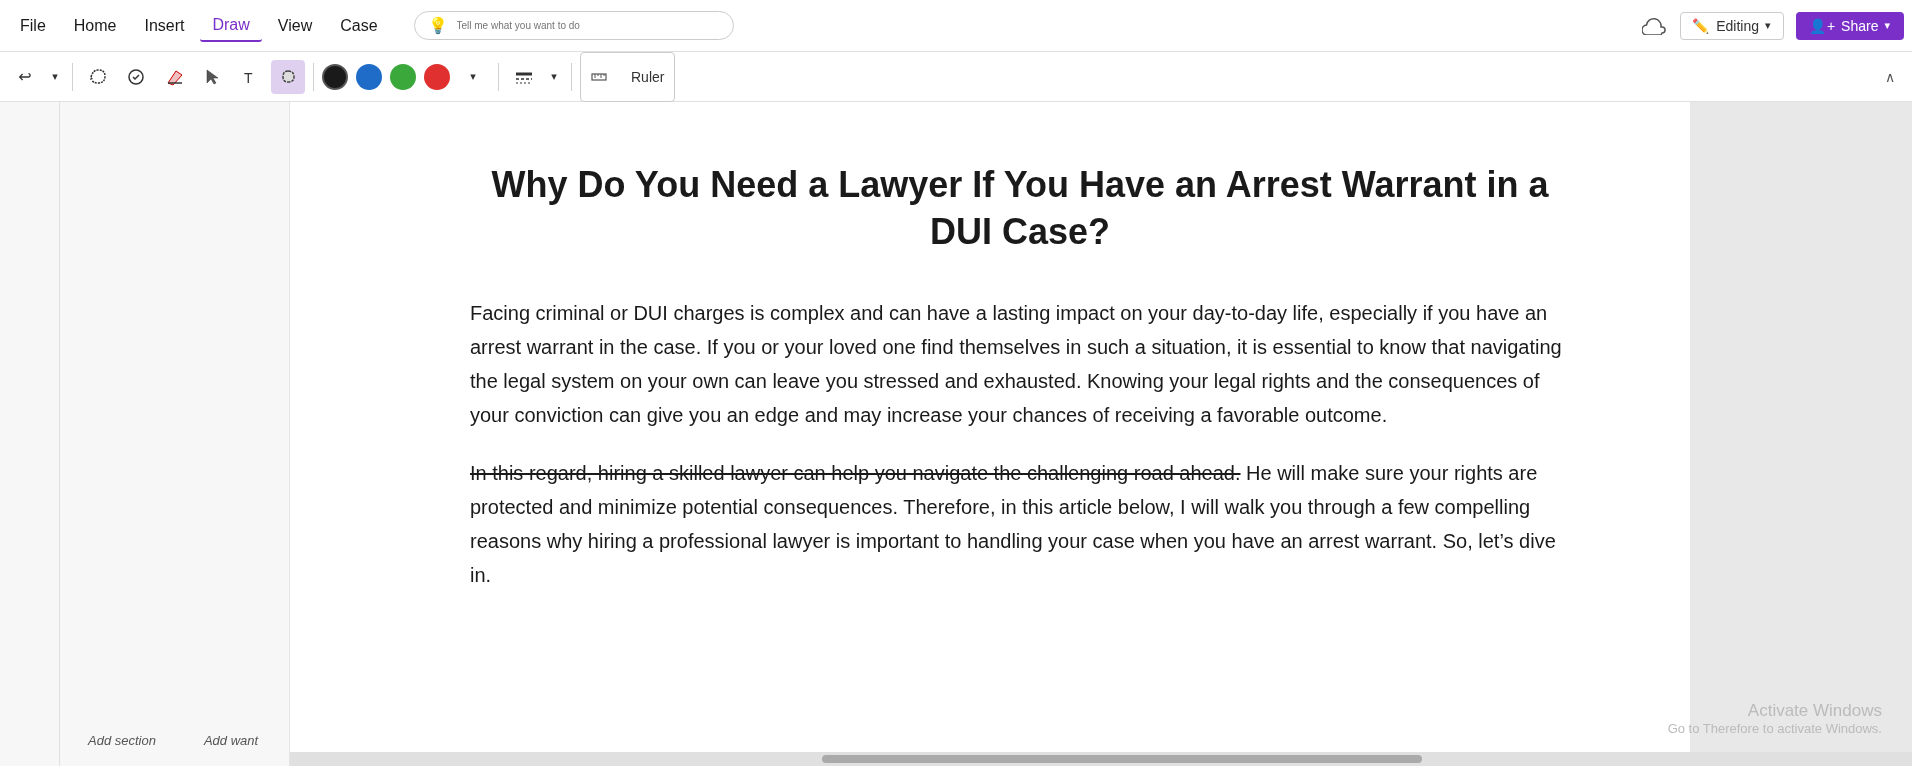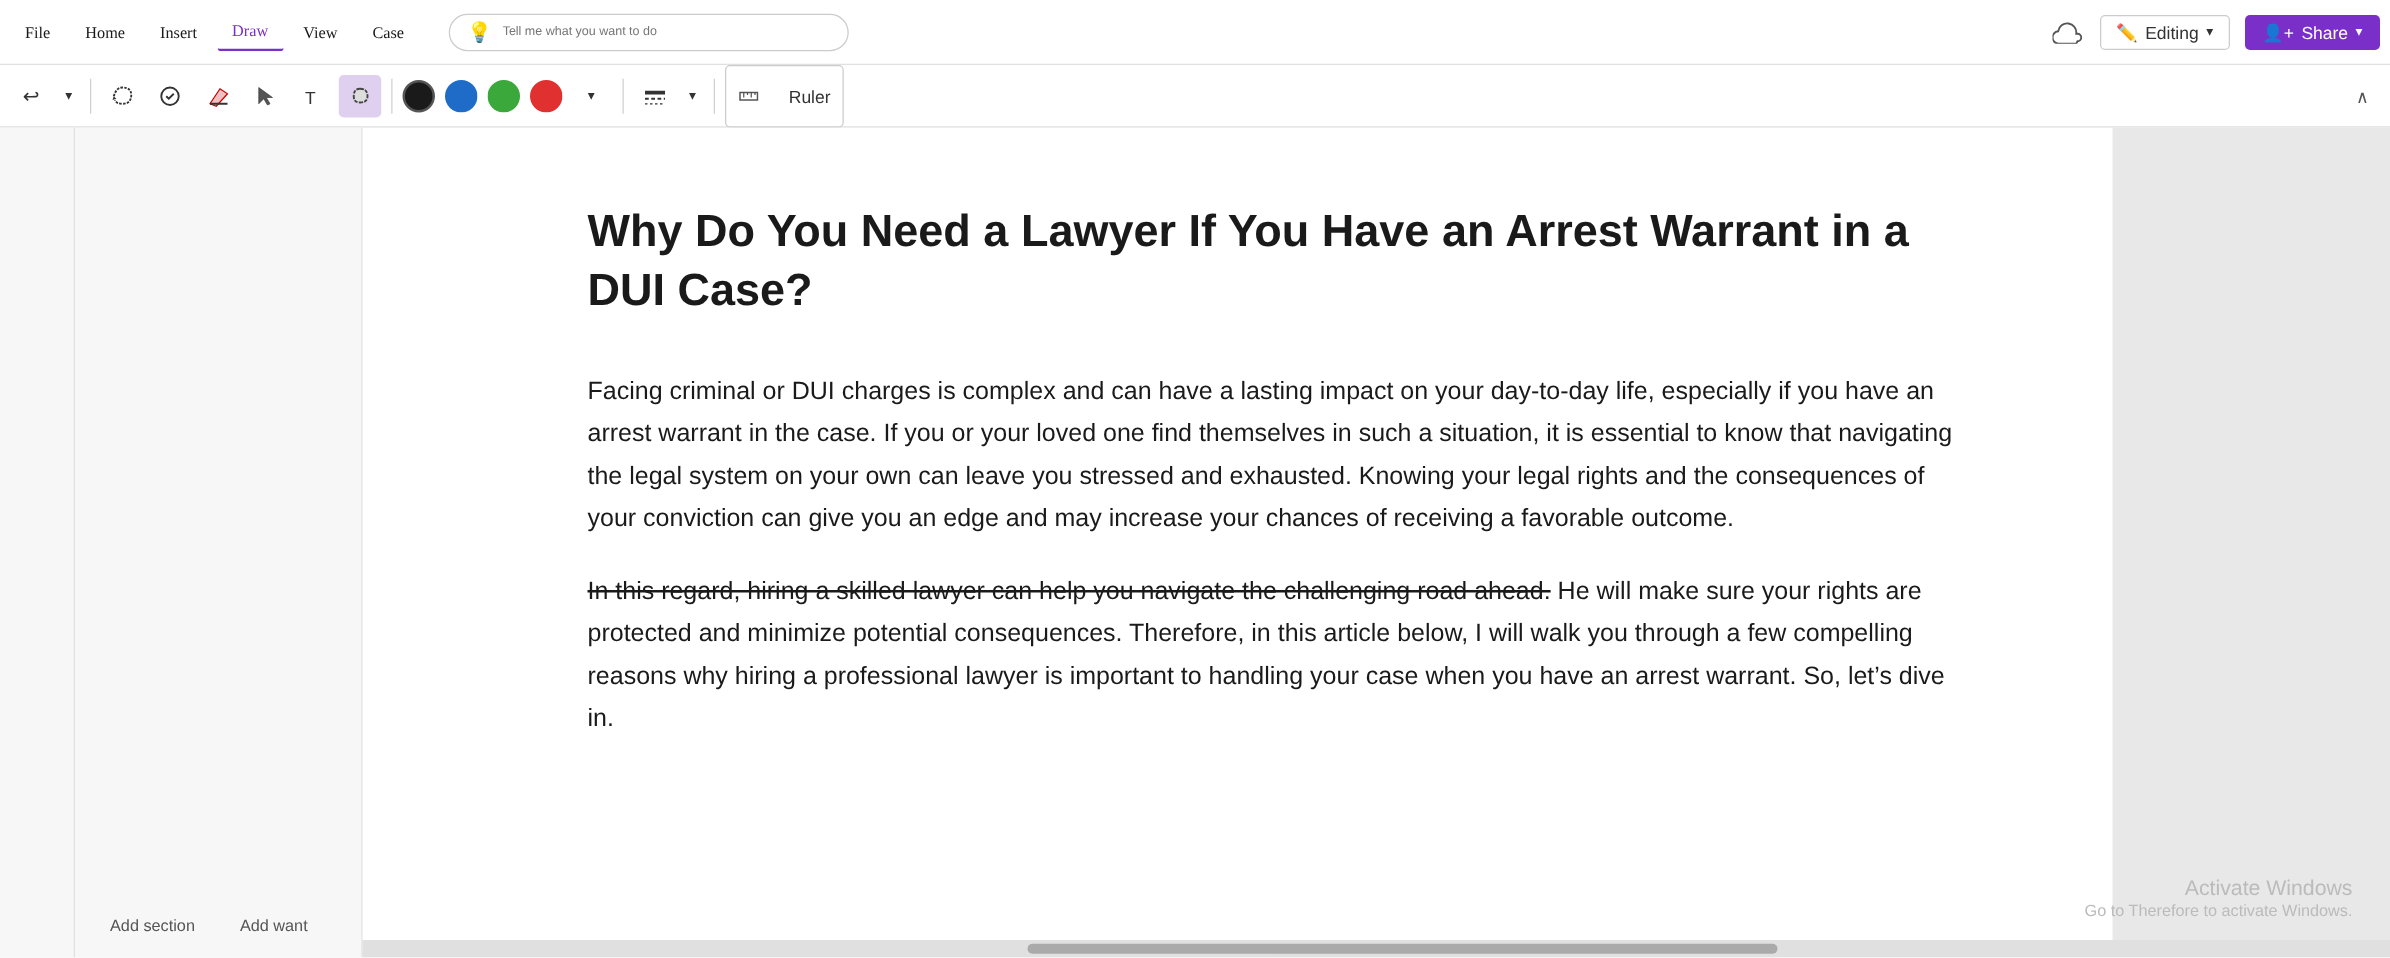--- a/index.html
+++ b/index.html
@@ -10,25 +10,24 @@
       display: flex;
       align-items: center;
       background: #ffffff;
       border-bottom: 1px solid #e0e0e0;
       padding: 0 8px;
       height: 52px;
       gap: 4px;
     }
     .nav-item {
       padding: 6px 12px;
-      font-size: 13px;
+      font-size: 16px;
       color: #1a1a1a;
       cursor: pointer;
       border-radius: 3px;
-      font-family: Liberation Serif, serif;
     }
     .nav-item.active {
       color: #7b2fc9;
       border-bottom: 2px solid #7b2fc9;
     }
     .search-box {
       display: flex;
       align-items: center;
       border: 1px solid #ccc;
       border-radius: 20px;
@@ -193,21 +192,21 @@
       background: white;
       min-height: 600px;
       width: 100%;
       max-width: 1400px;
       padding: 60px 120px 60px 180px;
     }
 
     .page-title {
       font-size: 36px;
       font-weight: bold;
-      text-align: left;
+      text-align: center;
       color: #1a1a1a;
       margin-bottom: 40px;
       line-height: 1.3;
     }
 
     .page-body {
       font-size: 20px;
       color: #1a1a1a;
       line-height: 1.7;
     }
@@ -242,21 +241,22 @@
       text-align: right;
       color: #888;
       font-size: 14px;
       pointer-events: none;
     }
 
     .sidebar-bottom {
       margin-top: auto;
       padding: 8px 14px;
       display: flex;
-      gap: 8px;
+      gap: 20px;
+      font-style: italic;
     }
   </style>
 </head>
 <body>
 
 <div class="top-bar">
   <span class="nav-item">File</span>
   <span class="nav-item">Home</span>
   <span class="nav-item">Insert</span>
   <span class="nav-item active">Draw</span>

